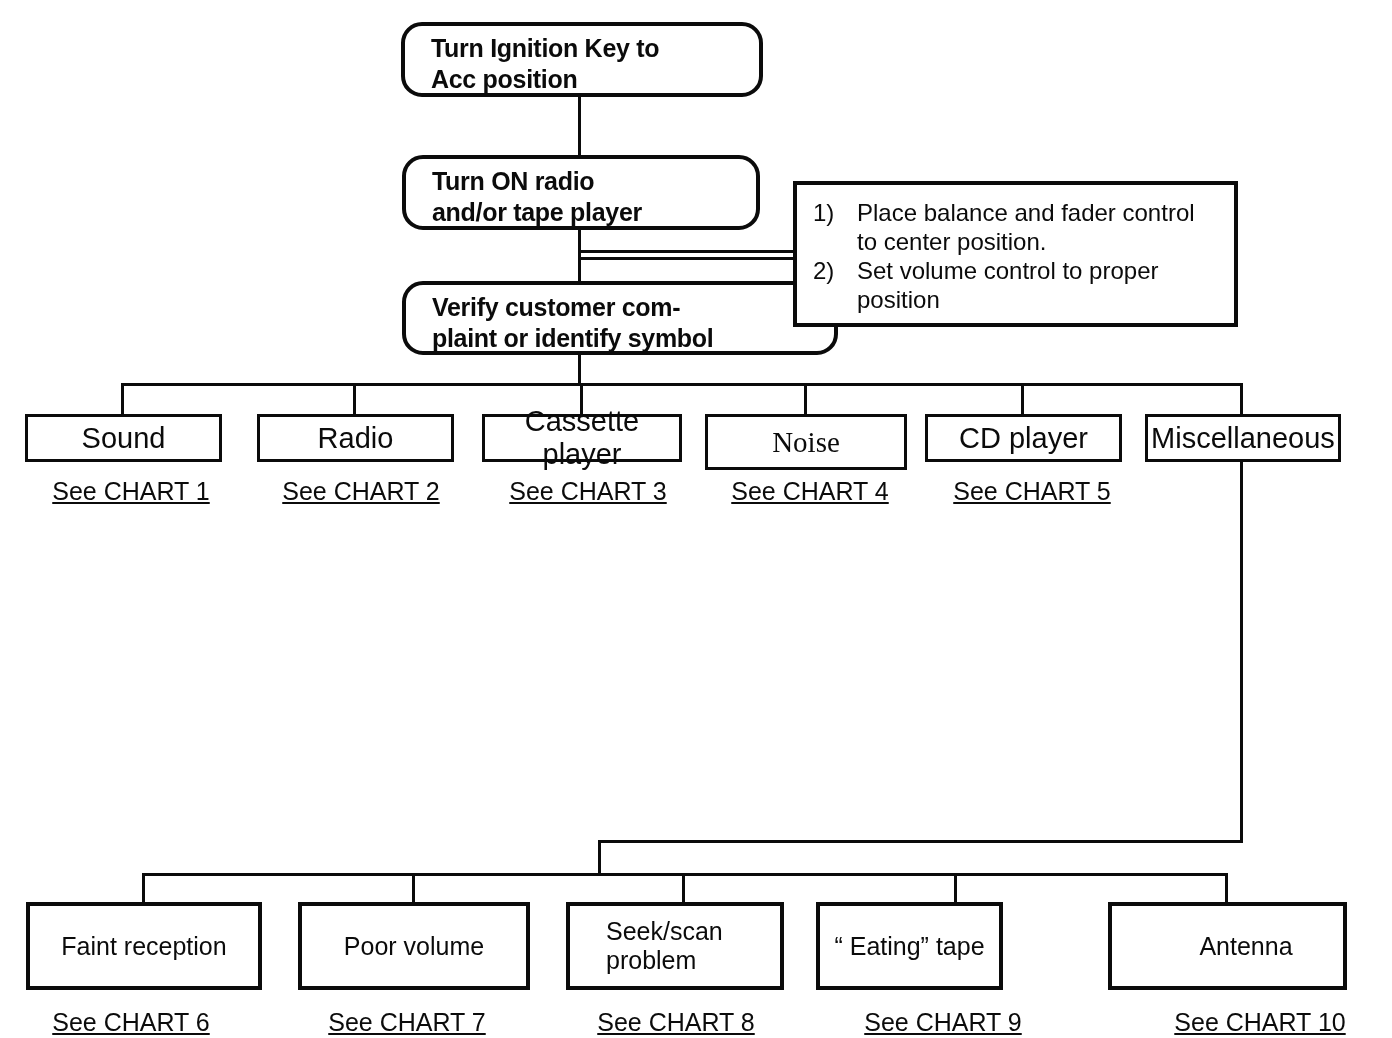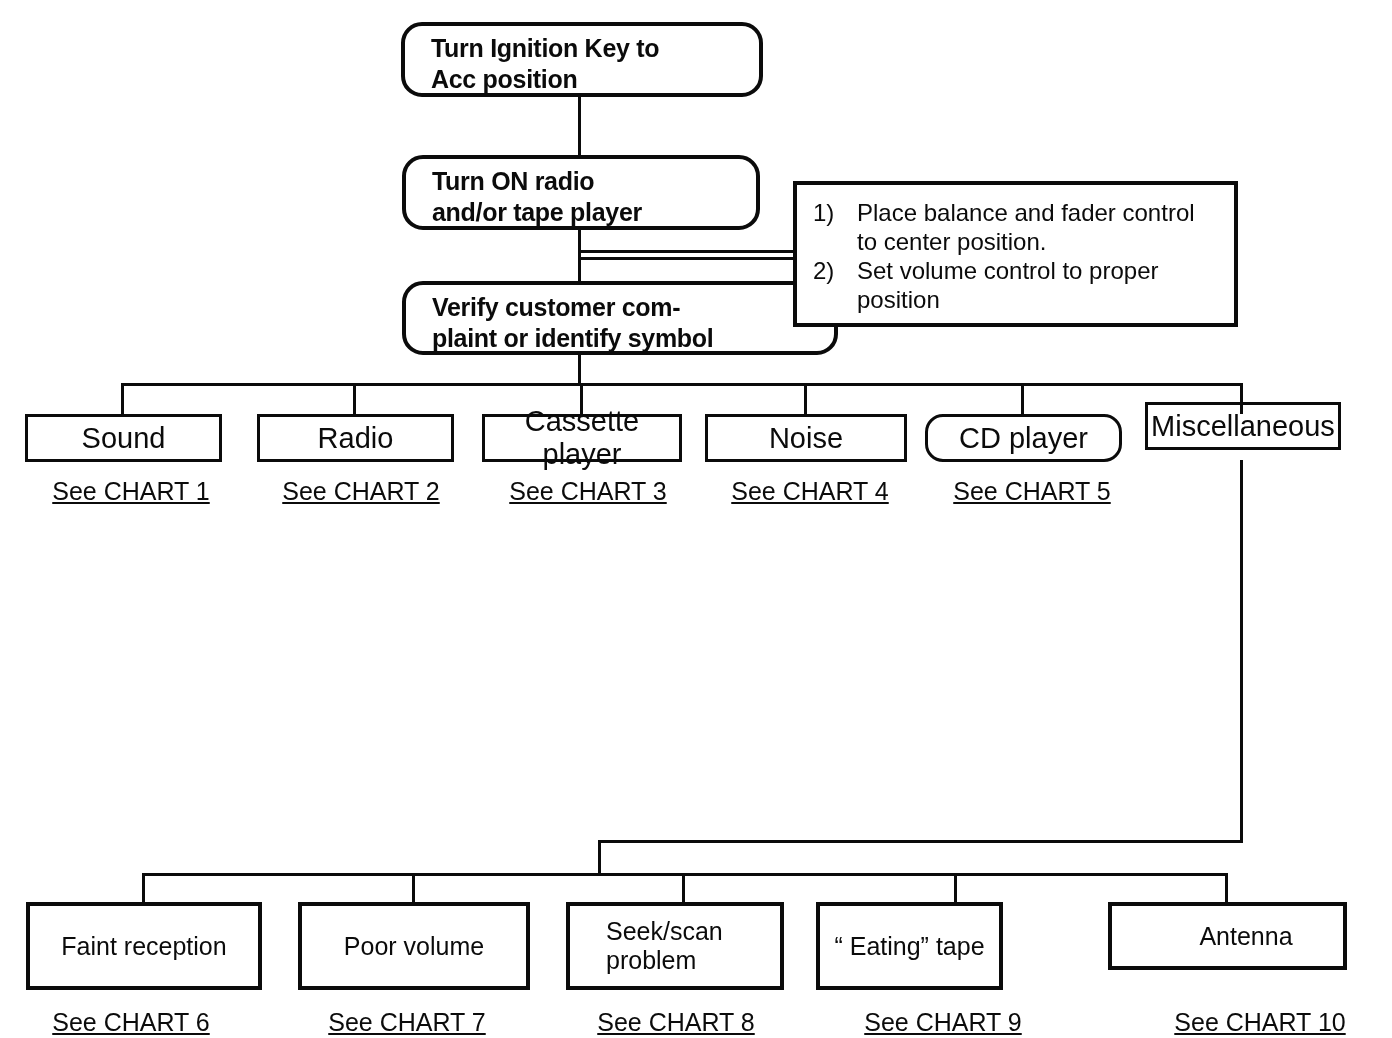--- a/index.html
+++ b/index.html
@@ -52,40 +52,40 @@
     font-size: 29px;
     display: flex;
     align-items: center;
     justify-content: center;
     text-align: center;
     white-space: pre-line;
   }
   #b-sound { left: 25px;   top: 414px; width: 197px; height: 48px; }
   #b-radio { left: 257px;  top: 414px; width: 197px; height: 48px; }
   #b-cass  { left: 482px;  top: 414px; width: 200px; height: 48px; }
-  #b-noise { left: 705px;  top: 414px; width: 202px; height: 48px; }
-  #b-cd    { left: 925px;  top: 414px; width: 197px; height: 48px; border-radius: 18px; }
-  #b-misc  { left: 1145px; top: 402px; width: 196px; height: 48px; }
+  #b-noise { left: 705px;  top: 414px; width: 202px; height: 56px; font-family: Liberation Serif, serif; }
+  #b-cd    { left: 925px;  top: 414px; width: 197px; height: 48px; }
+  #b-misc  { left: 1145px; top: 414px; width: 196px; height: 48px; }
 
   
   .leaf2 {
     border-width: 4px;
     font-size: 25px;
     display: flex;
     align-items: center;
     justify-content: center;
     text-align: center;
     white-space: pre-line;
   }
   #b-faint  { left: 26px;   top: 902px; width: 236px; height: 88px; }
   #b-volume { left: 298px;  top: 902px; width: 232px; height: 88px; }
   #b-seek   { left: 566px;  top: 902px; width: 218px; height: 88px;
               justify-content: flex-start; text-align: left; padding-left: 36px; }
   #b-eating { left: 816px;  top: 902px; width: 187px; height: 88px; }
-  #b-ant    { left: 1108px; top: 902px; width: 239px; height: 68px; padding-left: 37px; }
+  #b-ant    { left: 1108px; top: 902px; width: 239px; height: 88px; padding-left: 37px; }
 
   
   .chart-label {
     position: absolute;
     width: 240px;
     font-size: 25px;
     text-align: center;
     text-decoration: underline;
   }
   .row1 { top: 477px; }

